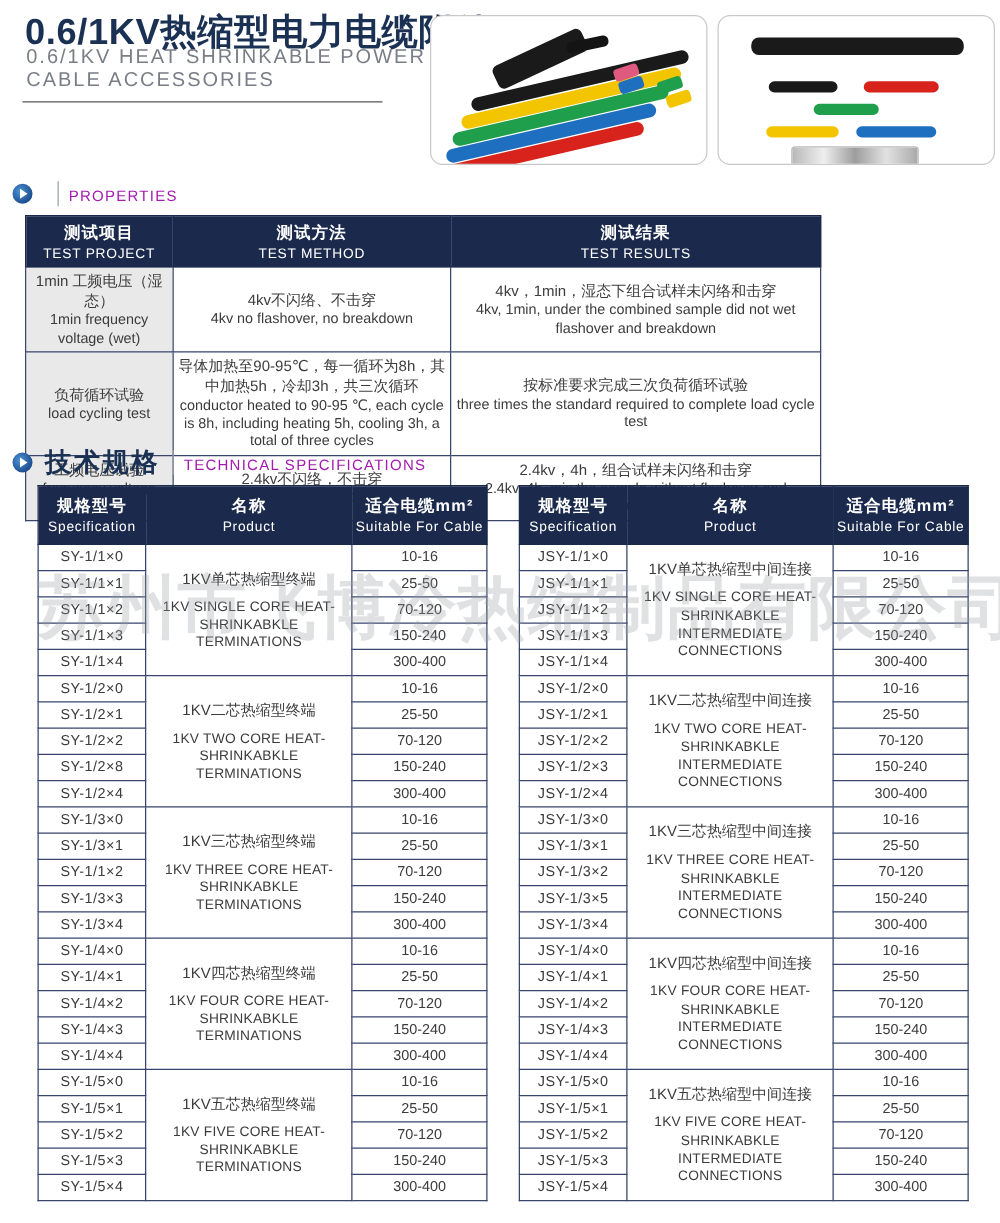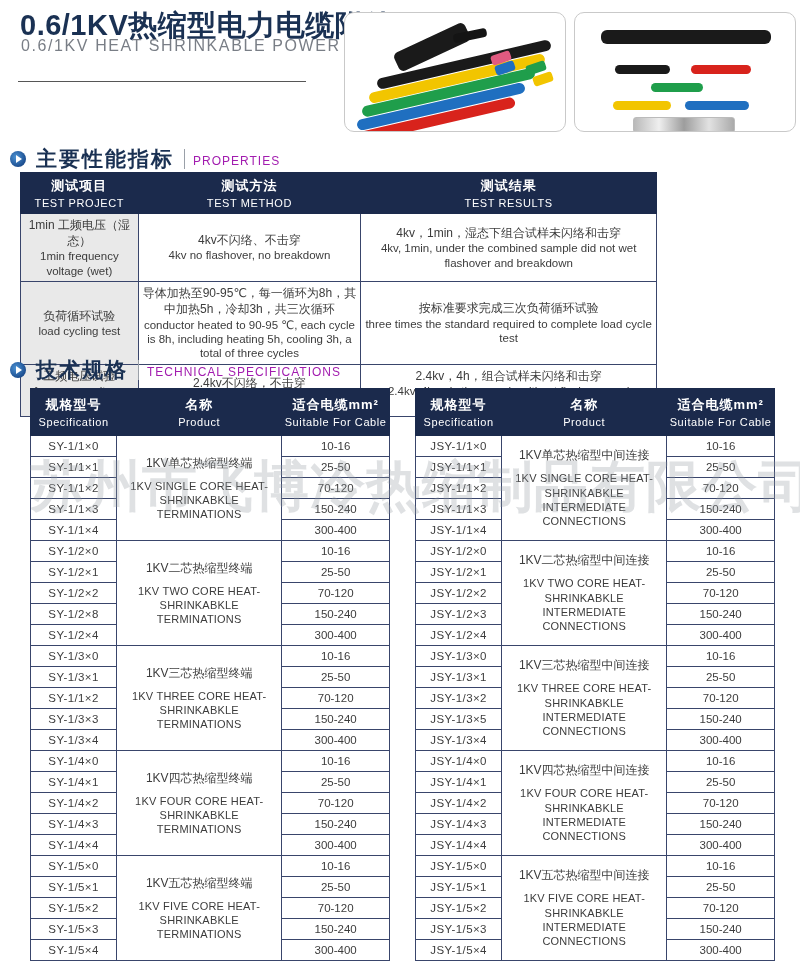--- a/index.html
+++ b/index.html
@@ -69,20 +69,21 @@
   .watermark{position:absolute;left:0;top:450px;width:800px;text-align:center;
     font-size:55px;font-weight:bold;color:rgba(150,155,162,0.30);white-space:nowrap;
     z-index:6;pointer-events:none;letter-spacing:1px;margin-left:22px;}
 </style>
 </head>
 <body>
 
 <div class="page-title">0.6/1KV热缩型电力电缆附件</div>
 <div class="page-sub">
   <div>0.6/1KV HEAT SHRINKABLE POWER</div>
+  <div>CABLE ACCESSORIES</div>
 </div>
 <div class="title-divider"></div>
 
 <div class="photo-box" id="photo1">
   <div class="boot"></div>
   <div class="boot2"></div>
   <div class="tube rot" style="left:30px;top:46px;width:178px;background:#1a1a1a;"></div>
   <div class="tube rot" style="left:22px;top:60px;width:180px;background:#f2c500;"></div>
   <div class="tube rot" style="left:15px;top:74px;width:177px;background:#1f9e4b;"></div>
   <div class="tube rot" style="left:10px;top:88px;width:172px;background:#1f6fc0;"></div>
@@ -98,21 +99,20 @@
   <div class="tube" style="left:40px;top:52px;width:55px;height:9px;background:#1a1a1a;"></div>
   <div class="tube" style="left:116px;top:52px;width:60px;height:9px;background:#d8231c;"></div>
   <div class="tube" style="left:76px;top:70px;width:52px;height:9px;background:#1f9e4b;"></div>
   <div class="tube" style="left:38px;top:88px;width:58px;height:9px;background:#f2c500;"></div>
   <div class="tube" style="left:110px;top:88px;width:64px;height:9px;background:#1f6fc0;"></div>
   <div class="foil"></div>
 </div>
 
 <div class="section-head" id="props-head">
   <span class="bullet"></span>
-  <span class="sec-zh">主要性能指标</span>
   <span class="sec-bar"></span>
   <span class="sec-en">PROPERTIES</span>
 </div>
 
 <table id="props-table">
   <colgroup>
       <col style="width:18.5%">
       <col style="width:35%">
       <col style="width:46.5%">
     </colgroup>

